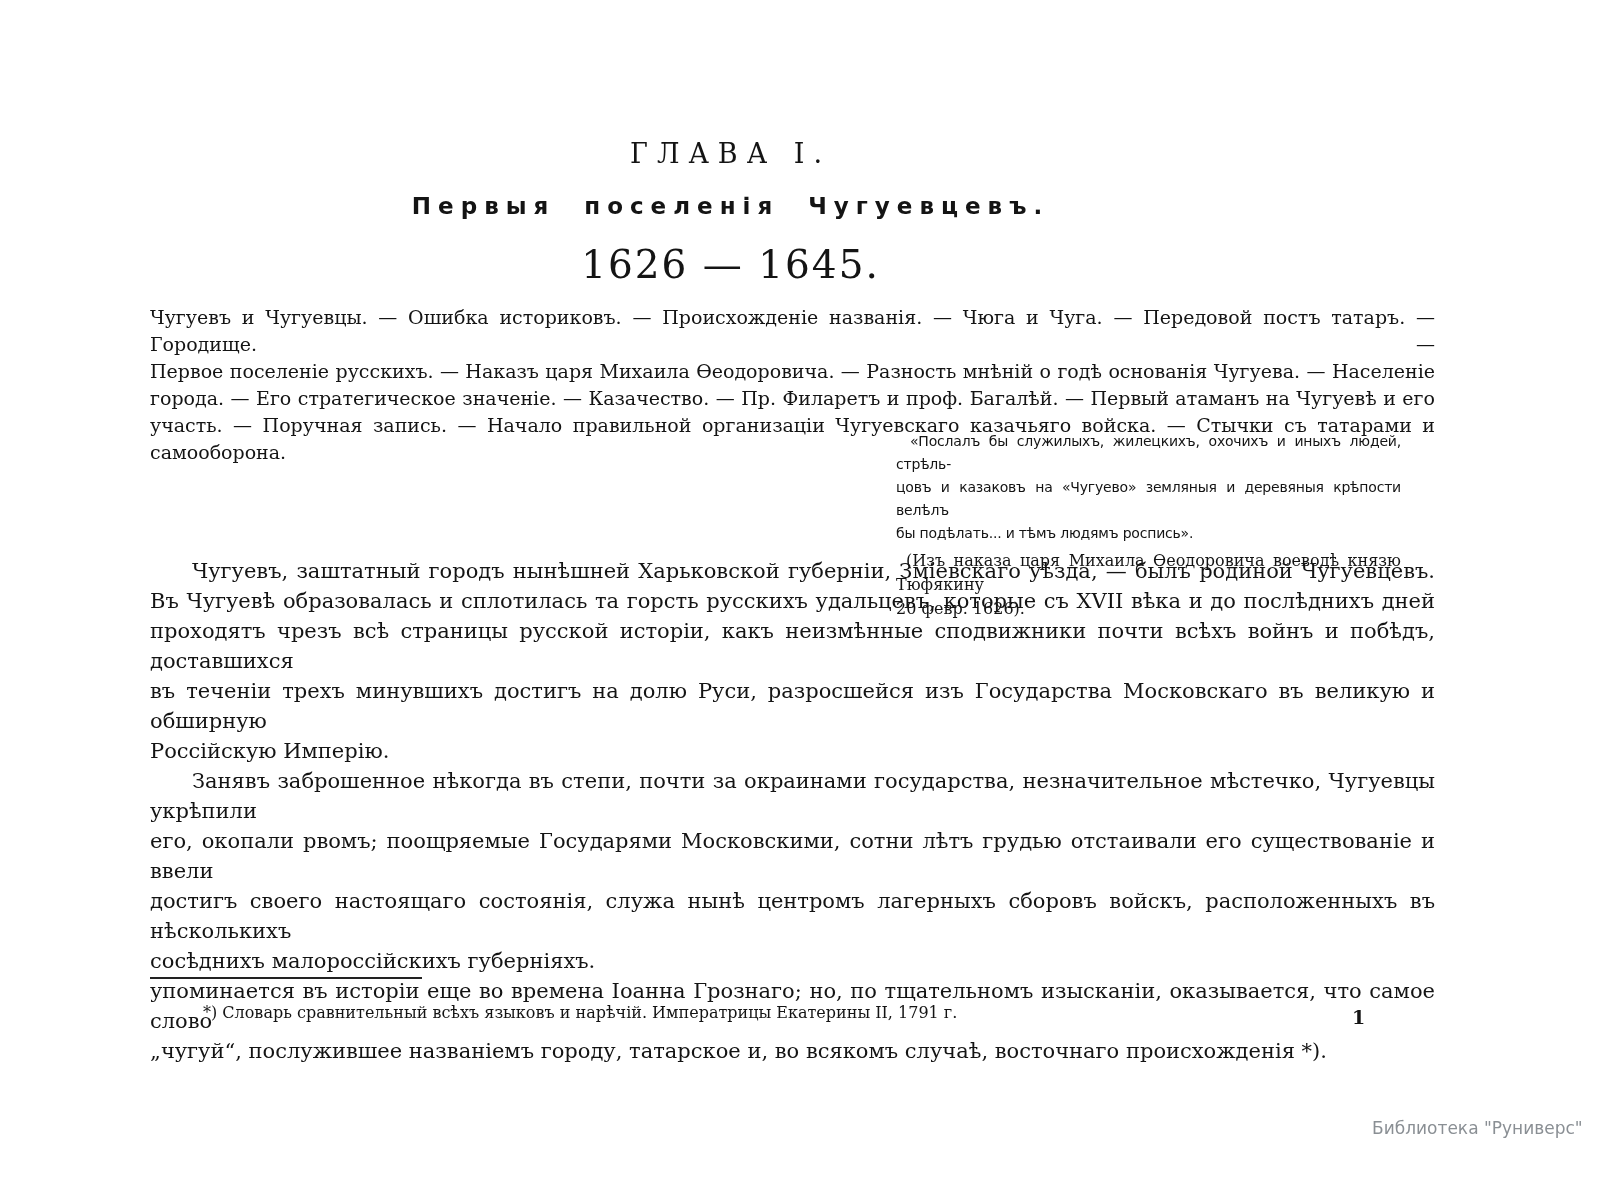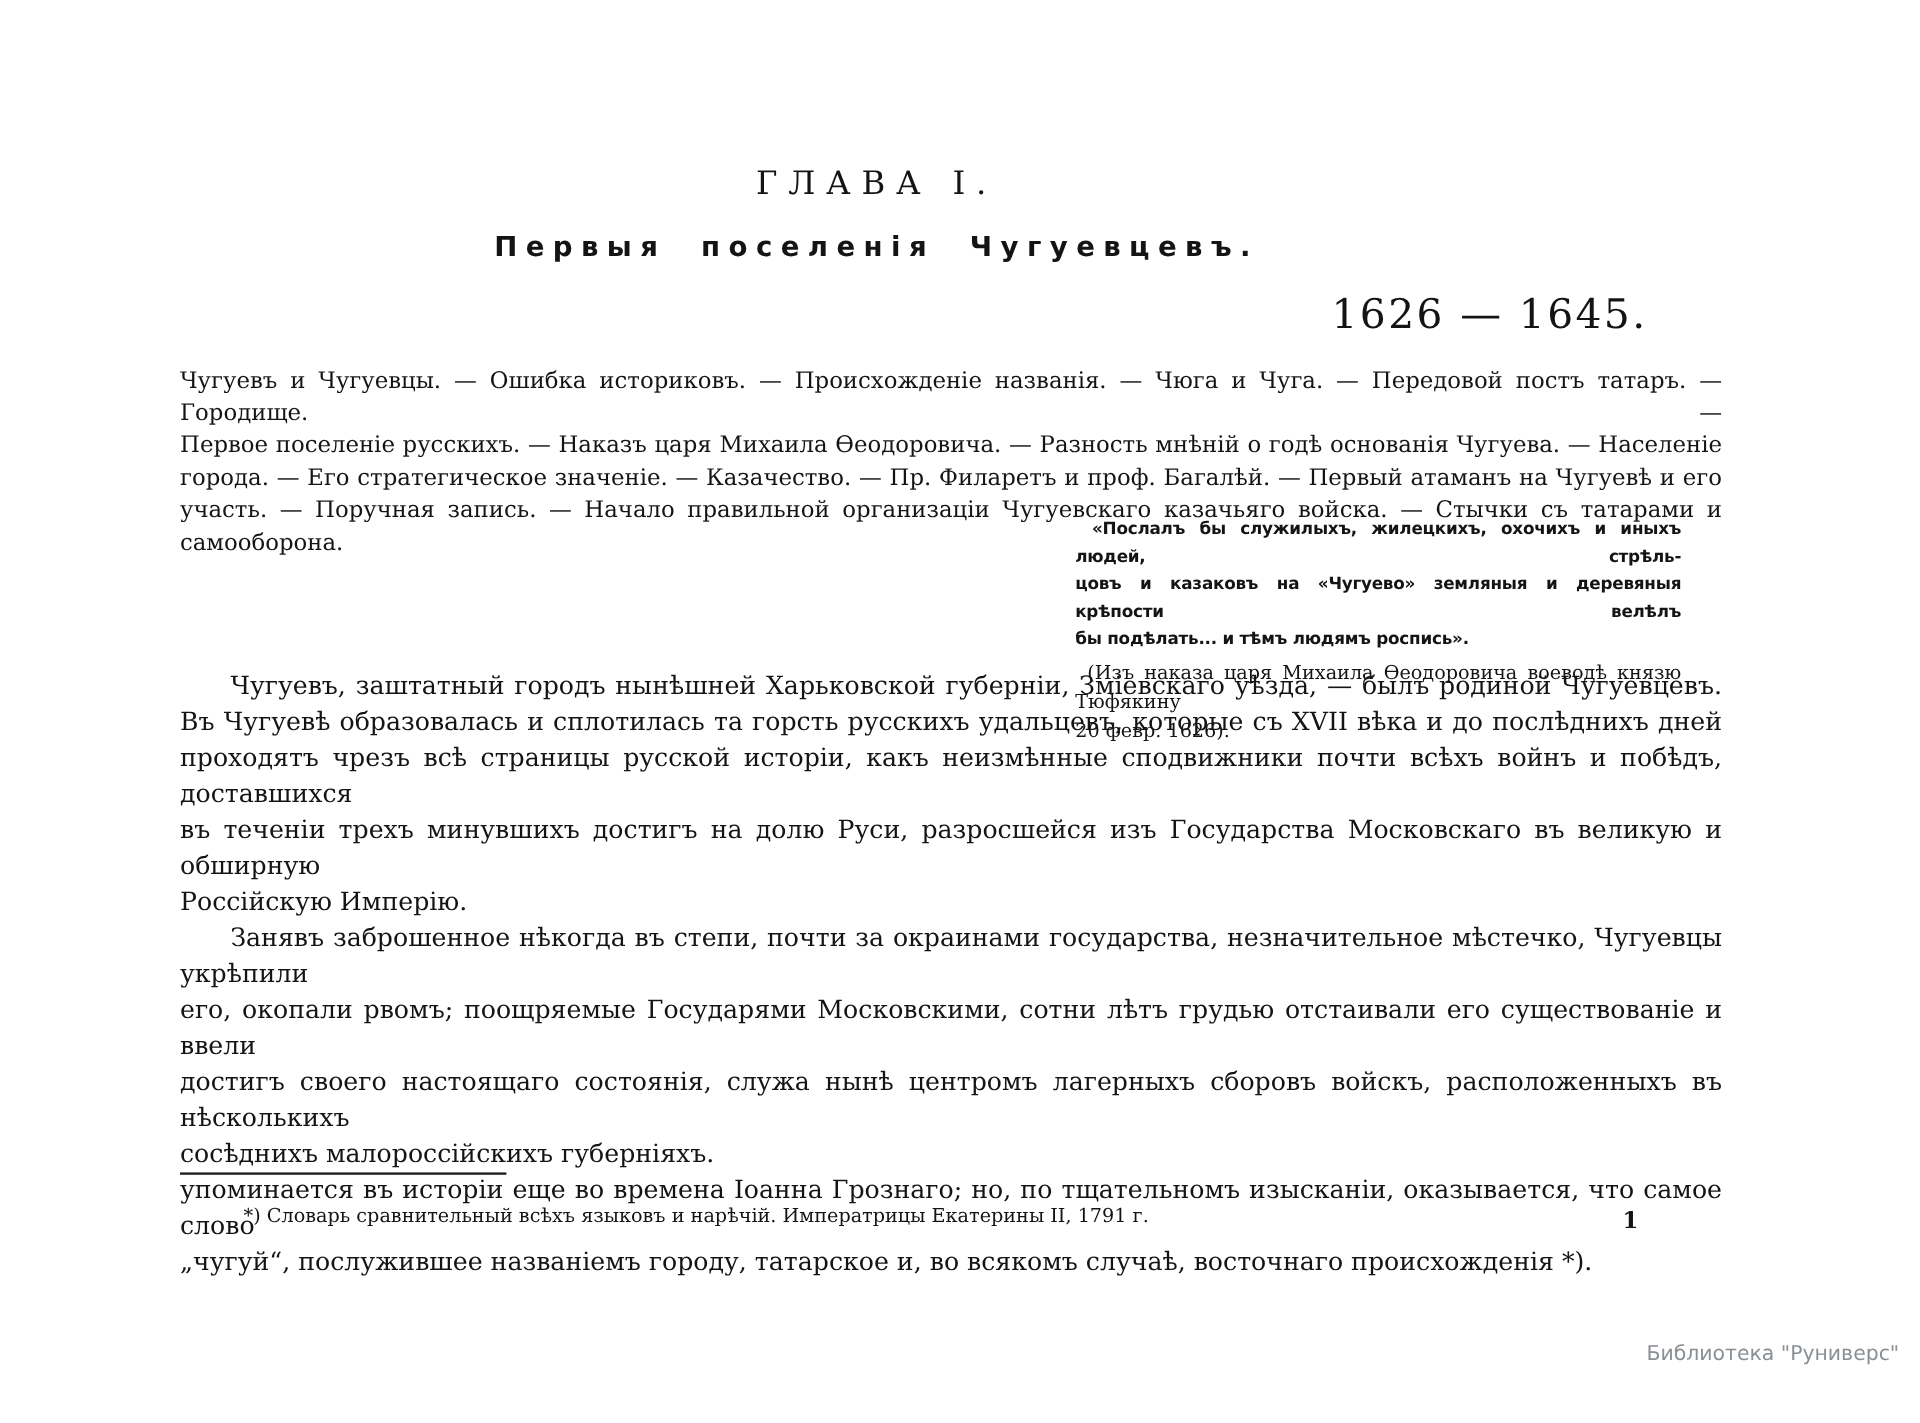--- a/index.html
+++ b/index.html
@@ -35,23 +35,22 @@
   .subtitle {
     top: 193px;
     font-family: "DejaVu Sans", sans-serif;
     font-weight: bold;
     font-size: 23px;
     letter-spacing: 7px;
     word-spacing: 14px;
   }
   .dates {
     top: 242px;
-    font-size: 34px;
+    font-size: 39px;
     letter-spacing: 2px;
-    text-align: right;
   }
   .synopsis {
     position: absolute;
     top: 304px;
     left: 0;
     width: 100%;
     font-size: 19px;
     line-height: 27px;
   }
   .jline {
@@ -64,21 +63,21 @@
     text-align-last: left;
   }
   .epigraph {
     position: absolute;
     top: 430px;
     left: 746px;
     width: 505px;
   }
   .quote {
     font-family: "DejaVu Sans", sans-serif;
-    font-weight: bold;
+    font-weight: normal;
     font-size: 14px;
     letter-spacing: -0.2px;
     line-height: 23px;
   }
   .q-first { text-indent: 14px; }
   .attrib {
     margin-top: 4px;
     font-size: 16px;
     line-height: 24px;
   }

